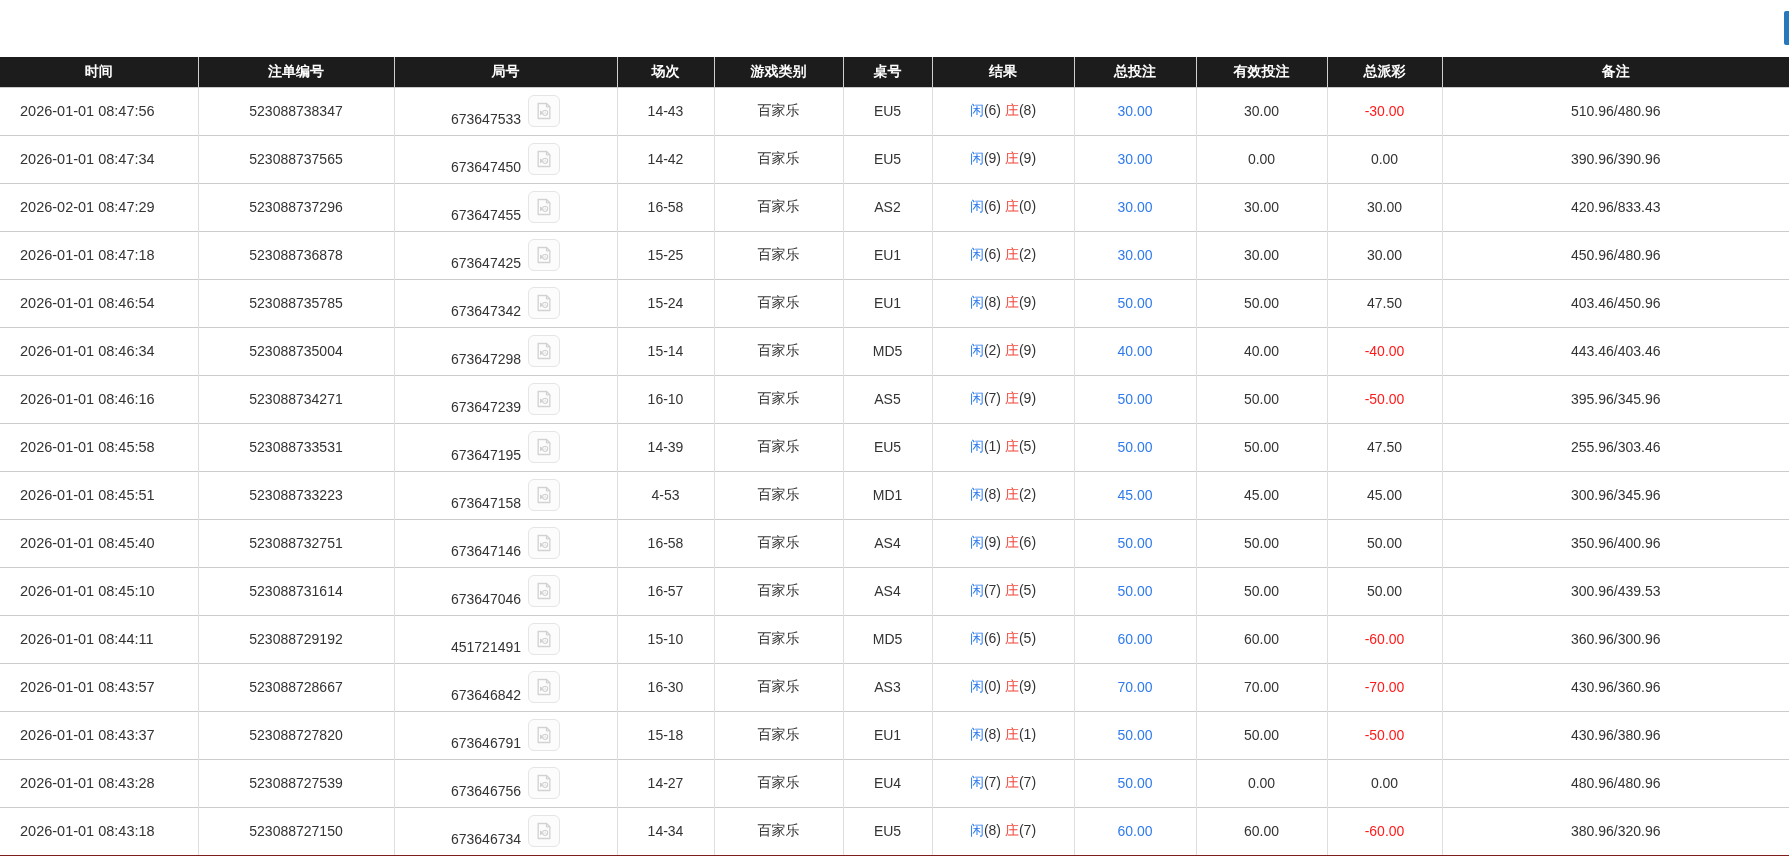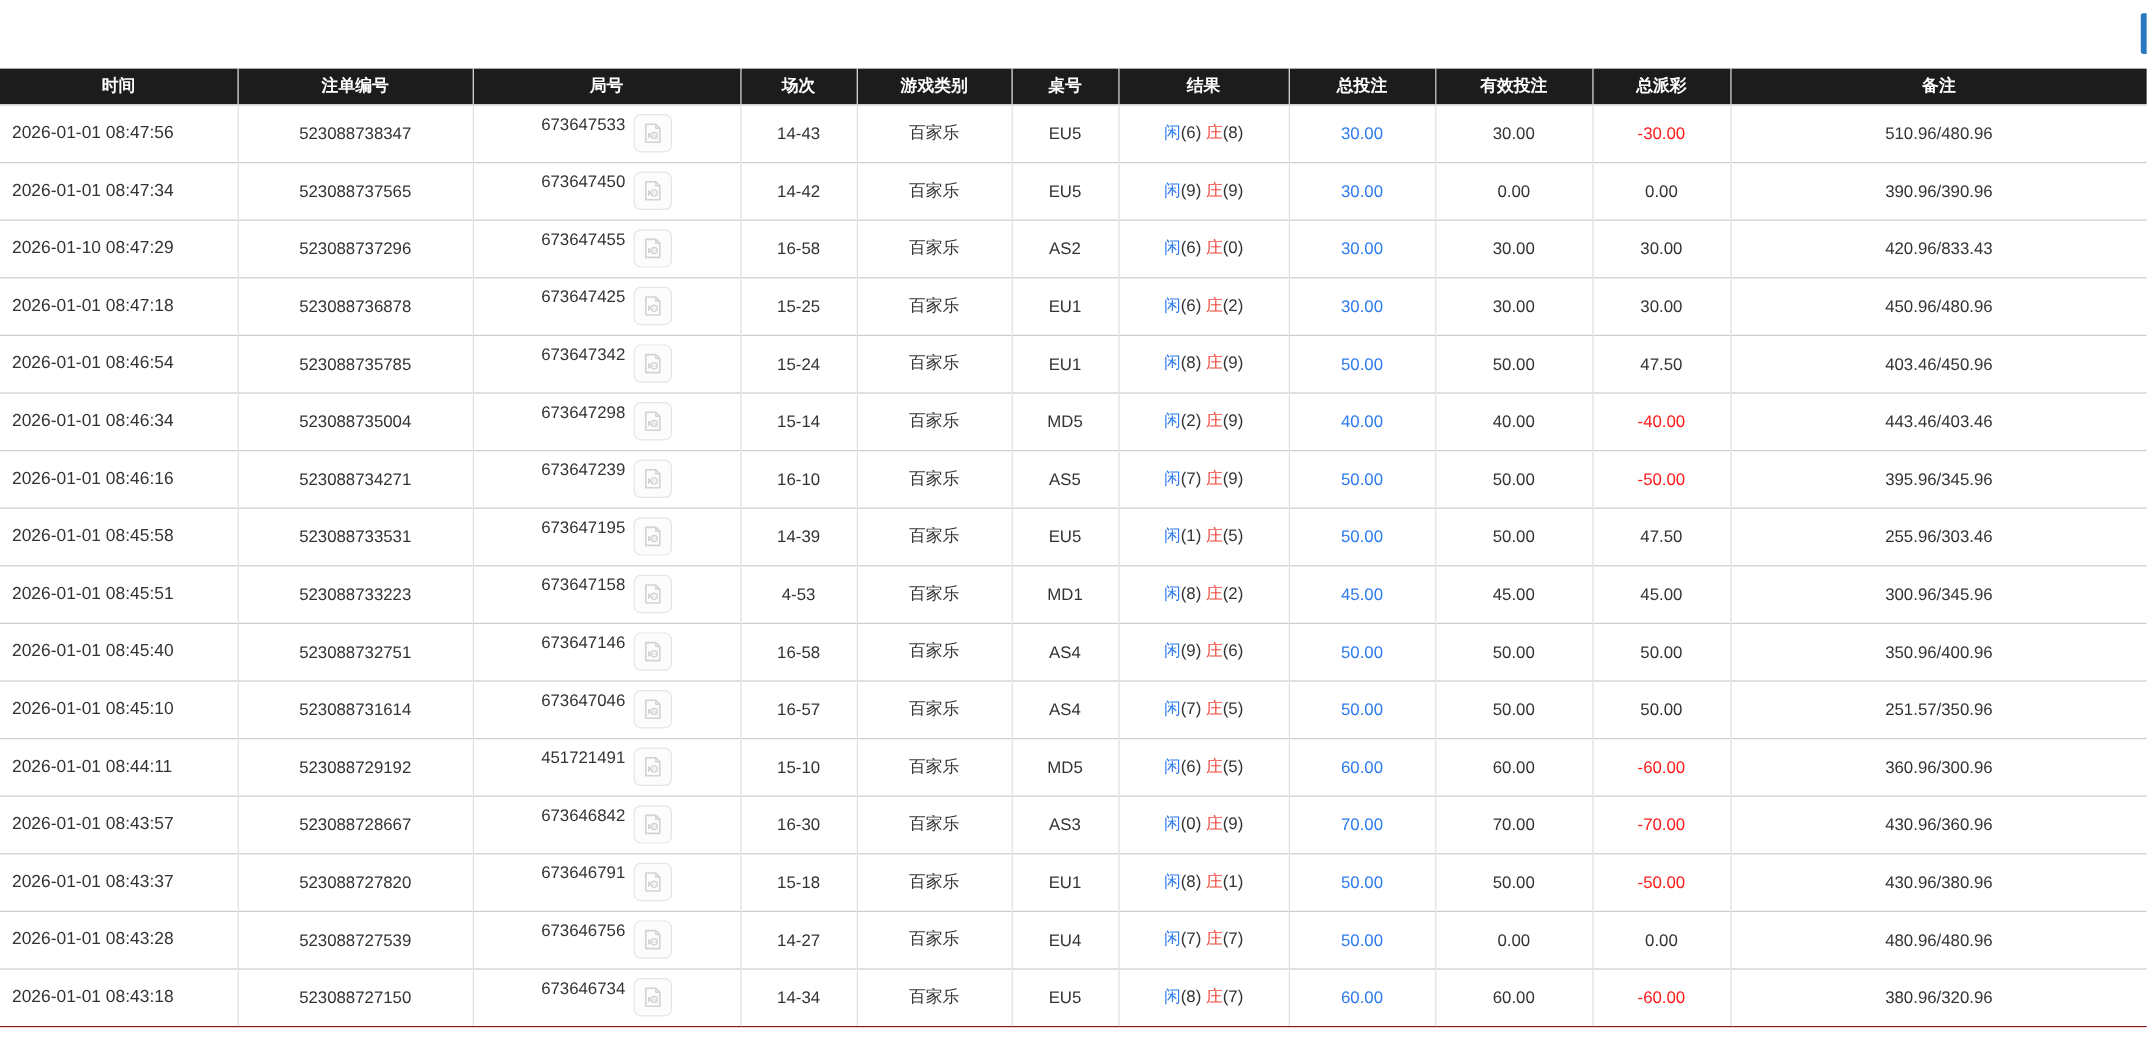--- a/index.html
+++ b/index.html
@@ -33,23 +33,23 @@
     height: 48px; padding: 0 4px;
     font-size: 14px; color: #333333;
     text-align: center; vertical-align: middle;
     border-top: 1px solid #cccccc;
     border-right: 1px solid #dedede;
     background: #ffffff; white-space: nowrap;
   }
   tbody td:last-child { border-right: none; }
   tbody tr:last-child td { border-bottom: 1px solid #7f1d1d; }
 
-  td.c-time { text-align: left; padding-left: 10px; font-size: 14.5px; }
-
-  .round-wrap { display: inline-flex; align-items: flex-start; gap: 7px; }
+  td.c-time { text-align: left; padding-left: 20px; font-size: 14.5px; }
+
+  .round-wrap { display: inline-flex; align-items: flex-end; gap: 7px; }
   .video-btn {
     display: inline-flex; align-items: center; justify-content: center;
     width: 32px; height: 32px;
     background: #fcfcfc; border: 1px solid #e5e5e5; border-radius: 6px;
     cursor: pointer; padding: 0;
   }
 
   .blue  { color: #2e7bee; }
   .red   { color: #f0483c; }
   .neg   { color: #ff1a1a; }
@@ -159,21 +159,21 @@
       </td>
       <td>
         <a class="bet-link">30.00</a>
       </td>
       <td>0.00</td>
       <td>0.00</td>
       <td>390.96/390.96</td>
     </tr>
 
     <tr>
-      <td class="c-time">2026-01-10 08:47:29</td>
+      <td class="c-time">2026-02-01 08:47:29</td>
       <td>523088737296</td>
       <td>
         <span class="round-wrap">
           <span>673647455</span>
           <button class="video-btn">
             <svg width="20" height="20" viewBox="0 0 24 24" fill="none">
               <path d="M5 3 H15 L19 7 V21 H5 Z" stroke="#d2d2d2" stroke-width="1.6" stroke-linejoin="round"></path>
               <path d="M15 3 V7 H19" stroke="#d2d2d2" stroke-width="1.4" stroke-linejoin="round"></path>
               <path d="M9.6 12.6 L7.2 11.3 V17.1 L9.6 15.8 Z" fill="#d2d2d2"></path>
               <circle cx="13.4" cy="14.2" r="3.1" stroke="#d2d2d2" stroke-width="1.3"></circle>
@@ -470,21 +470,21 @@
       <td>AS4</td>
       <td>
         <span class="blue">闲</span><span class="res-num">(7)</span>
         <span class="red">庄</span><span class="res-num">(5)</span>
       </td>
       <td>
         <a class="bet-link">50.00</a>
       </td>
       <td>50.00</td>
       <td>50.00</td>
-      <td>251.57/350.96</td>
+      <td>300.96/439.53</td>
     </tr>
 
     <tr>
       <td class="c-time">2026-01-01 08:44:11</td>
       <td>523088729192</td>
       <td>
         <span class="round-wrap">
           <span>451721491</span>
           <button class="video-btn">
             <svg width="20" height="20" viewBox="0 0 24 24" fill="none">

